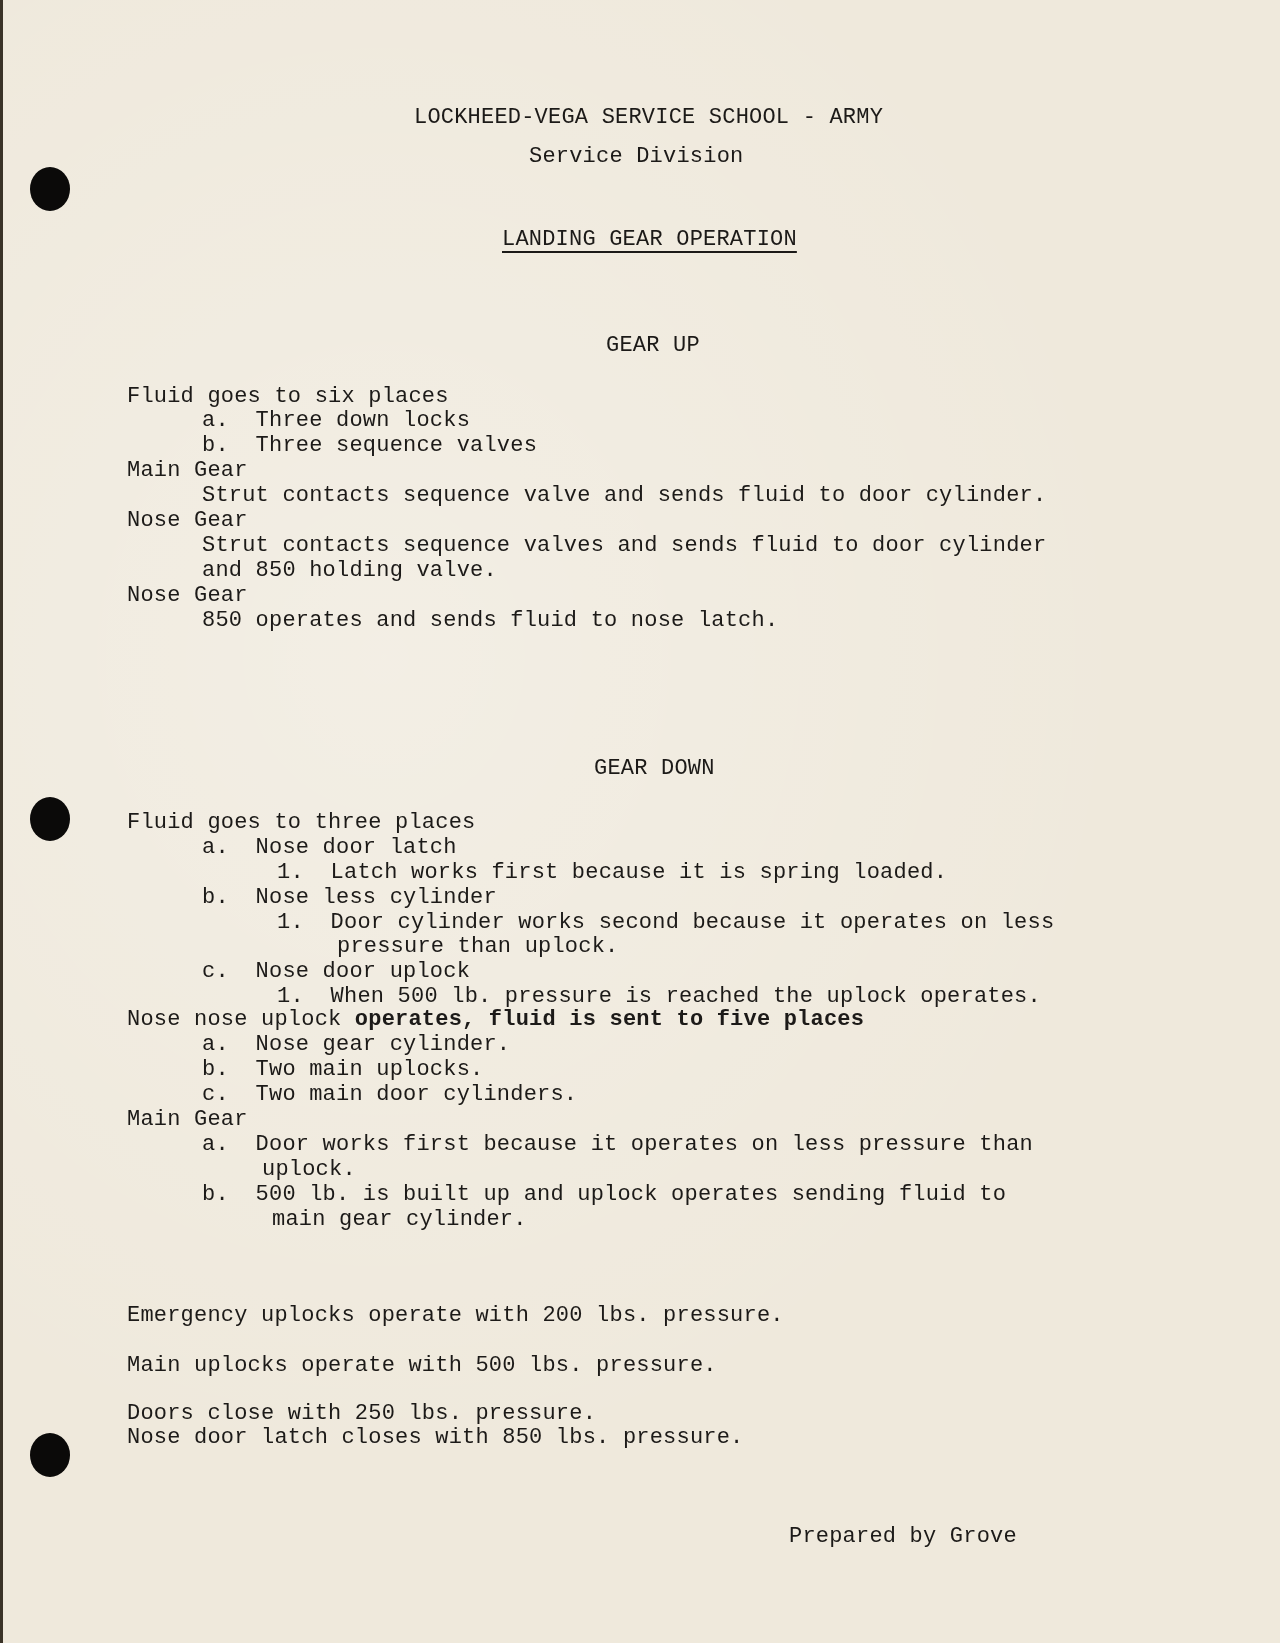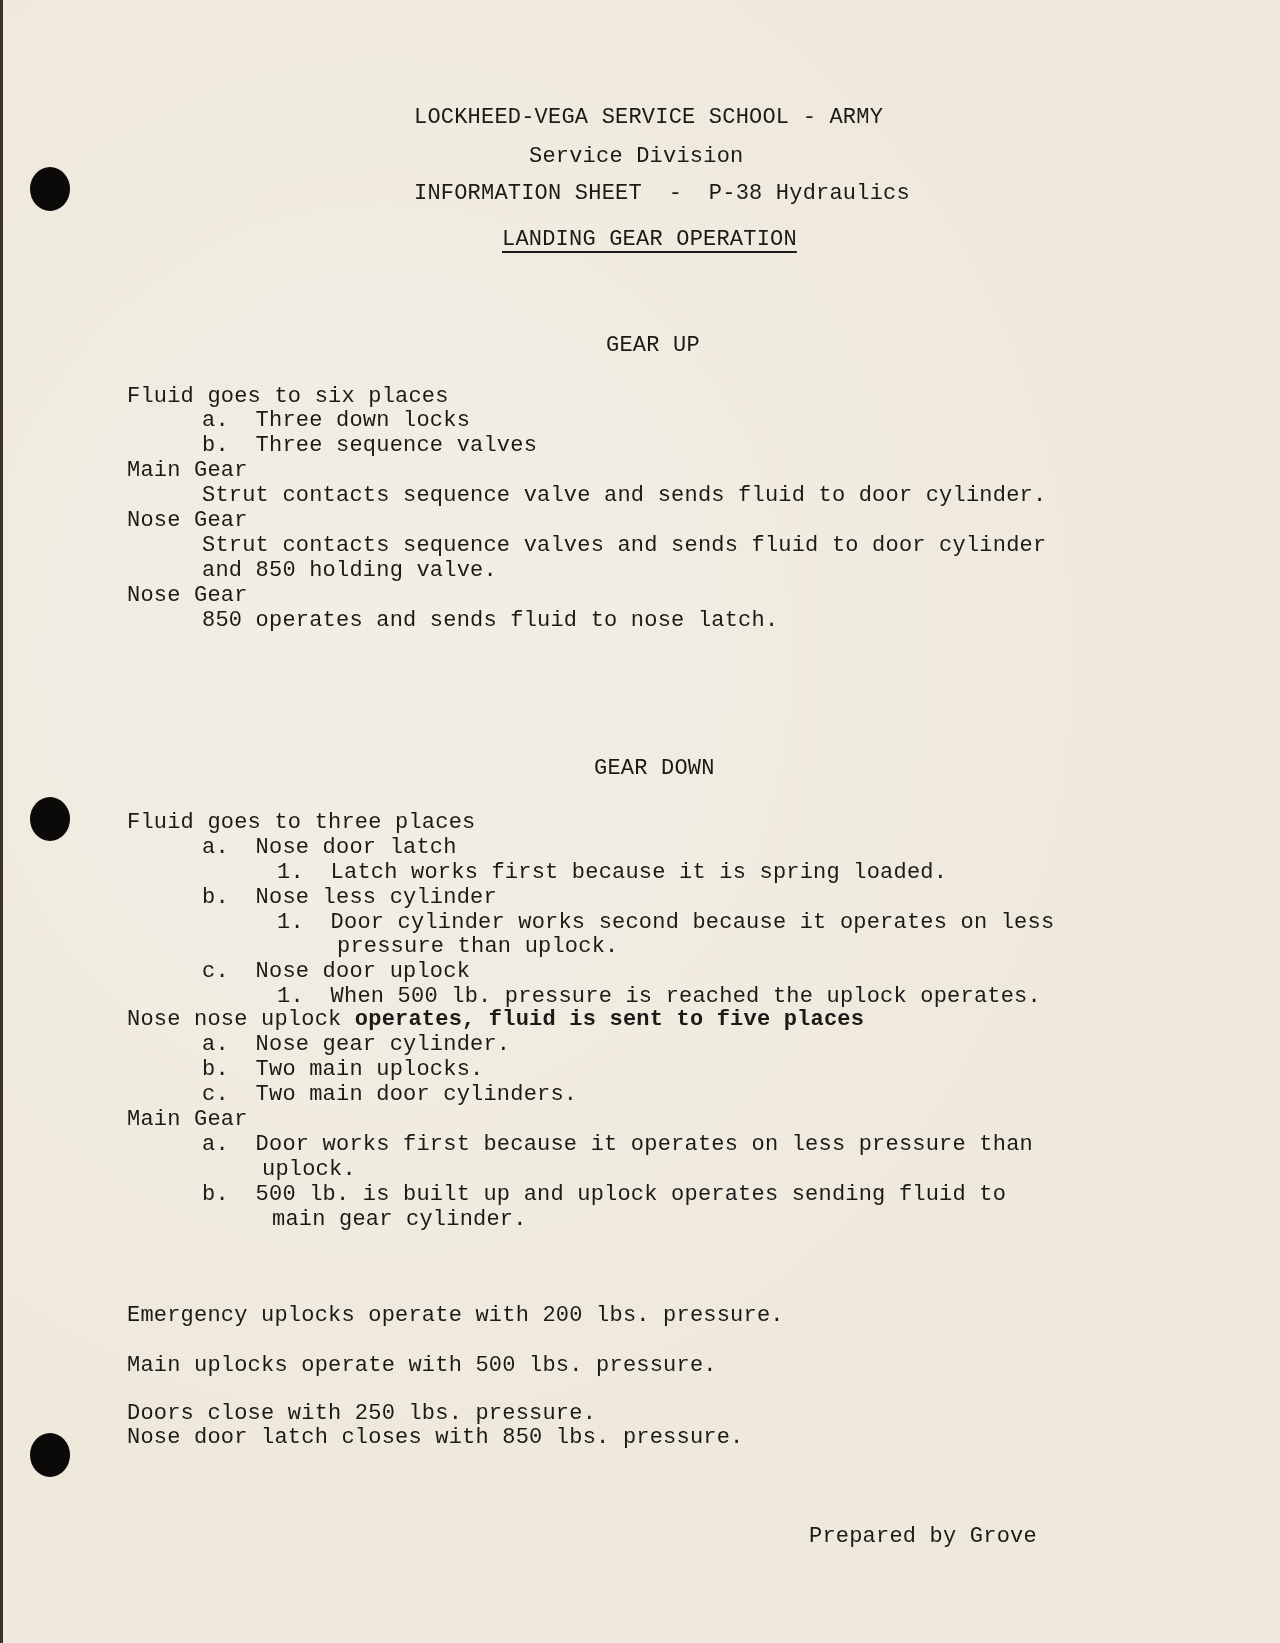--- a/index.html
+++ b/index.html
@@ -38,21 +38,20 @@
 <body>
 
 <div class="page">
   <div class="edge-left"></div>
   <div class="hole" style="left:30px; top:167px;"></div>
   <div class="hole" style="left:30px; top:797px;"></div>
   <div class="hole" style="left:30px; top:1433px;"></div>
 
   <div class="line" style="left:414px; top:106px;">LOCKHEED-VEGA SERVICE SCHOOL - ARMY</div>
   <div class="line" style="left:529px; top:132px;margin-top:13px;">Service Division</div>
-  <div class="line" style="left:414px; top:182px;">INFORMATION SHEET  -  P-38 Hydraulics</div>
   <div class="line u" style="left:502px; top:228px;">LANDING GEAR OPERATION</div>
 
   <div class="line" style="left:606px; top:334px;">GEAR UP</div>
   <div>
     <div class="line" style="left:127px; top:385px;">Fluid goes to six places</div>
     <div class="line" style="left:202px; top:409px;">a.  Three down locks</div>
     <div class="line" style="left:202px; top:434px;">b.  Three sequence valves</div>
     <div class="line" style="left:127px; top:459px;">Main Gear</div>
     <div class="line" style="left:202px; top:484px;">Strut contacts sequence valve and sends fluid to door cylinder.</div>
     <div class="line" style="left:127px; top:509px;">Nose Gear</div>
@@ -83,14 +82,14 @@
     <div class="line" style="left:272px; top:1208px;">main gear cylinder.</div>
   </div>
 
   <div>
     <div class="line" style="left:127px; top:1354px;">Main uplocks operate with 500 lbs. pressure.</div>
     <div class="line" style="left:127px; top:1304px;">Emergency uplocks operate with 200 lbs. pressure.</div>
     <div class="line" style="left:127px; top:1402px;">Doors close with 250 lbs. pressure.</div>
     <div class="line" style="left:127px; top:1426px;">Nose door latch closes with 850 lbs. pressure.</div>
   </div>
 
-  <div class="line" style="left:789px; top:1525px;margin-left:20px;">Prepared by Grove</div>
+  <div class="line" style="left:789px; top:1525px;">Prepared by Grove</div>
 </div>
 
 </body></html>

